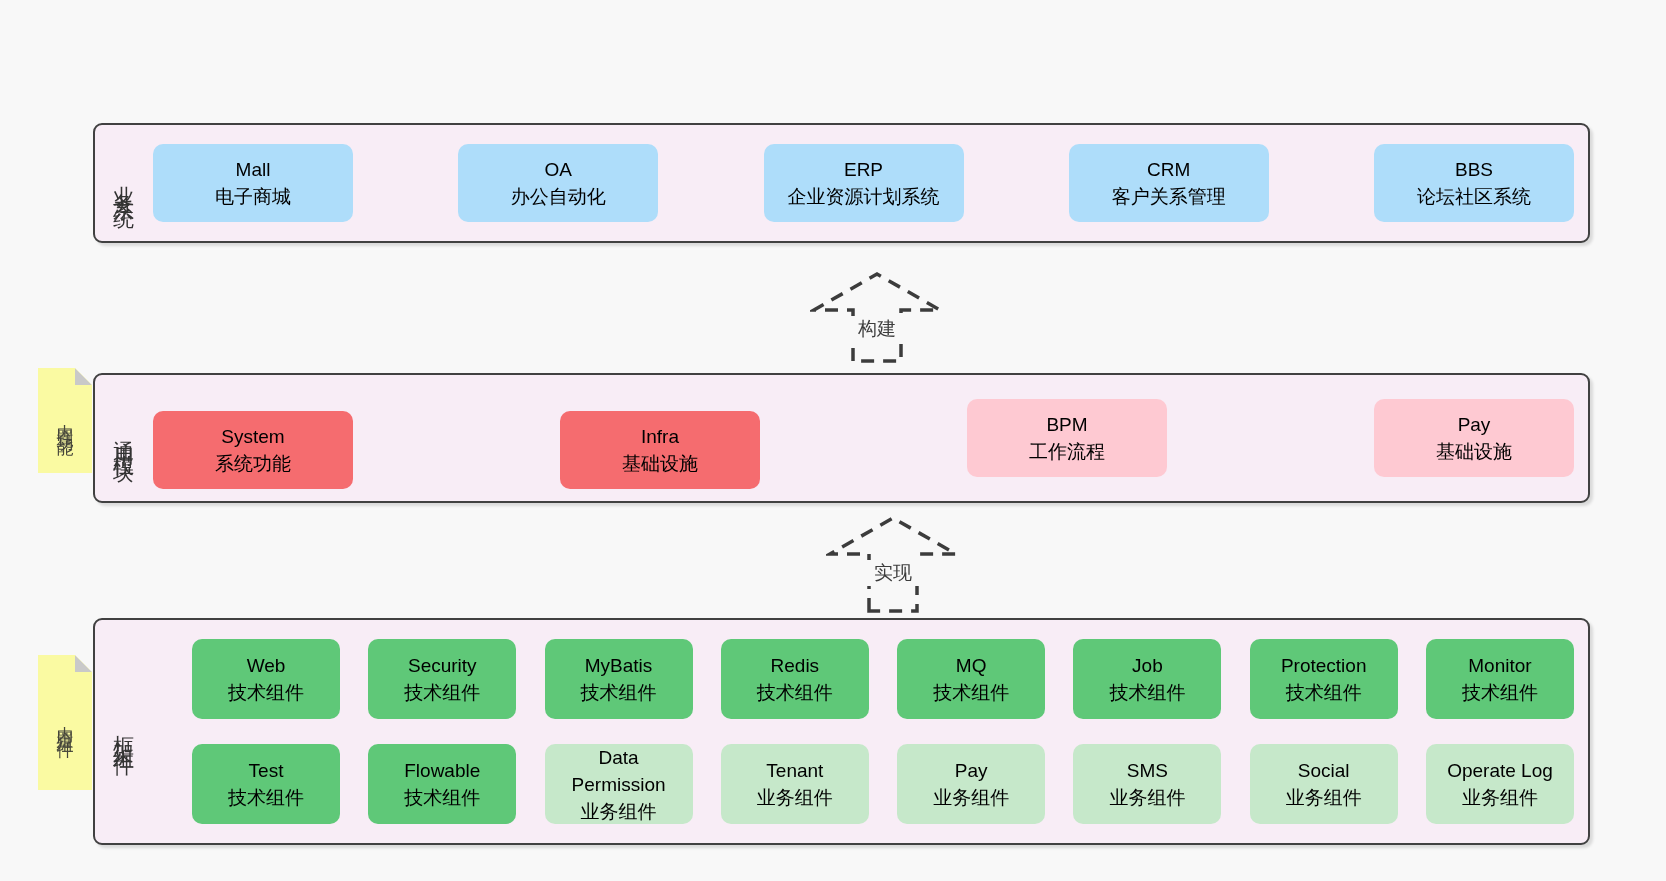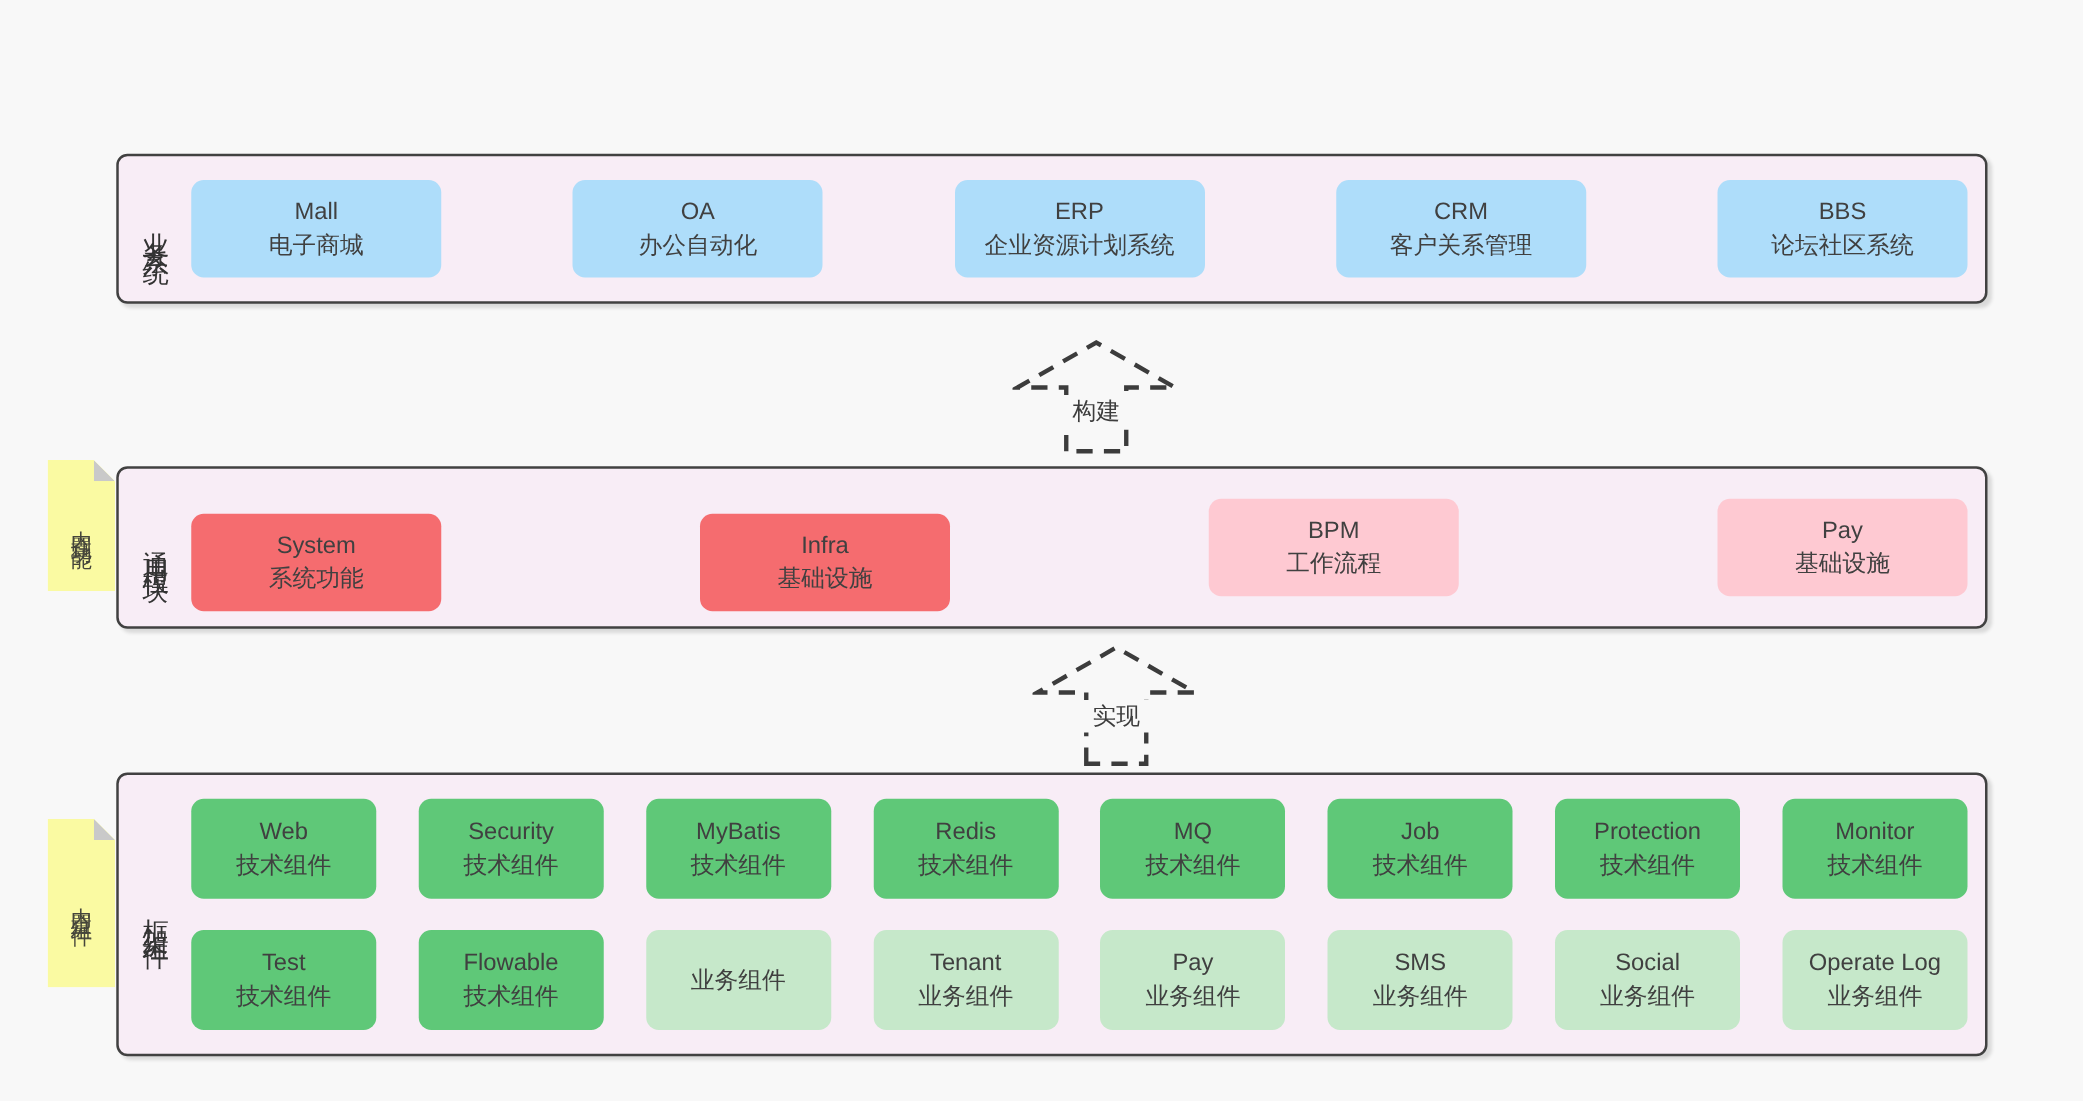--- a/index.html
+++ b/index.html
@@ -25,26 +25,26 @@
     font-size:21px;letter-spacing:7px;color:#333;line-height:1;
   }
   .band-row{
     flex:1;display:flex;justify-content:space-between;align-items:center;
     padding:0 14px 0 0;
   }
   .band-grid{
     flex:1;display:flex;flex-direction:column;justify-content:center;
     gap:25px;padding:0 14px 0 0;
   }
-  .band-grid .inner-row{display:flex;justify-content:space-between;}
+  .band-grid .inner-row{display:flex;justify-content:space-between;margin-left:39px;}
   
   .box{
     border-radius:10px;display:flex;flex-direction:column;align-items:center;
     justify-content:center;text-align:center;font-size:19px;line-height:27px;
-    color:#404040;padding:2px 6px;box-sizing:border-box;
+    color:#000000;padding:2px 6px;box-sizing:border-box;
   }
   .box.wide{width:200px;height:78px;}
   .box.narrow{width:148px;height:80px;}
   .blue{background:#aeddfa;}
   .red{background:#f56c6f;margin-top:24px;}
   .pink{background:#fec9d2;}
   .green{background:#5fc878;}
   .lightgreen{background:#c6e8ca;}
   
   .sticky{
@@ -192,20 +192,21 @@
       <div class="inner-row">
         <div class="box narrow green">
           <span>Test</span>
           <span>技术组件</span>
         </div>
         <div class="box narrow green">
           <span>Flowable</span>
           <span>技术组件</span>
         </div>
         <div class="box narrow lightgreen">
+          <span>Data Permission</span>
           <span>业务组件</span>
         </div>
         <div class="box narrow lightgreen">
           <span>Tenant</span>
           <span>业务组件</span>
         </div>
         <div class="box narrow lightgreen">
           <span>Pay</span>
           <span>业务组件</span>
         </div>

